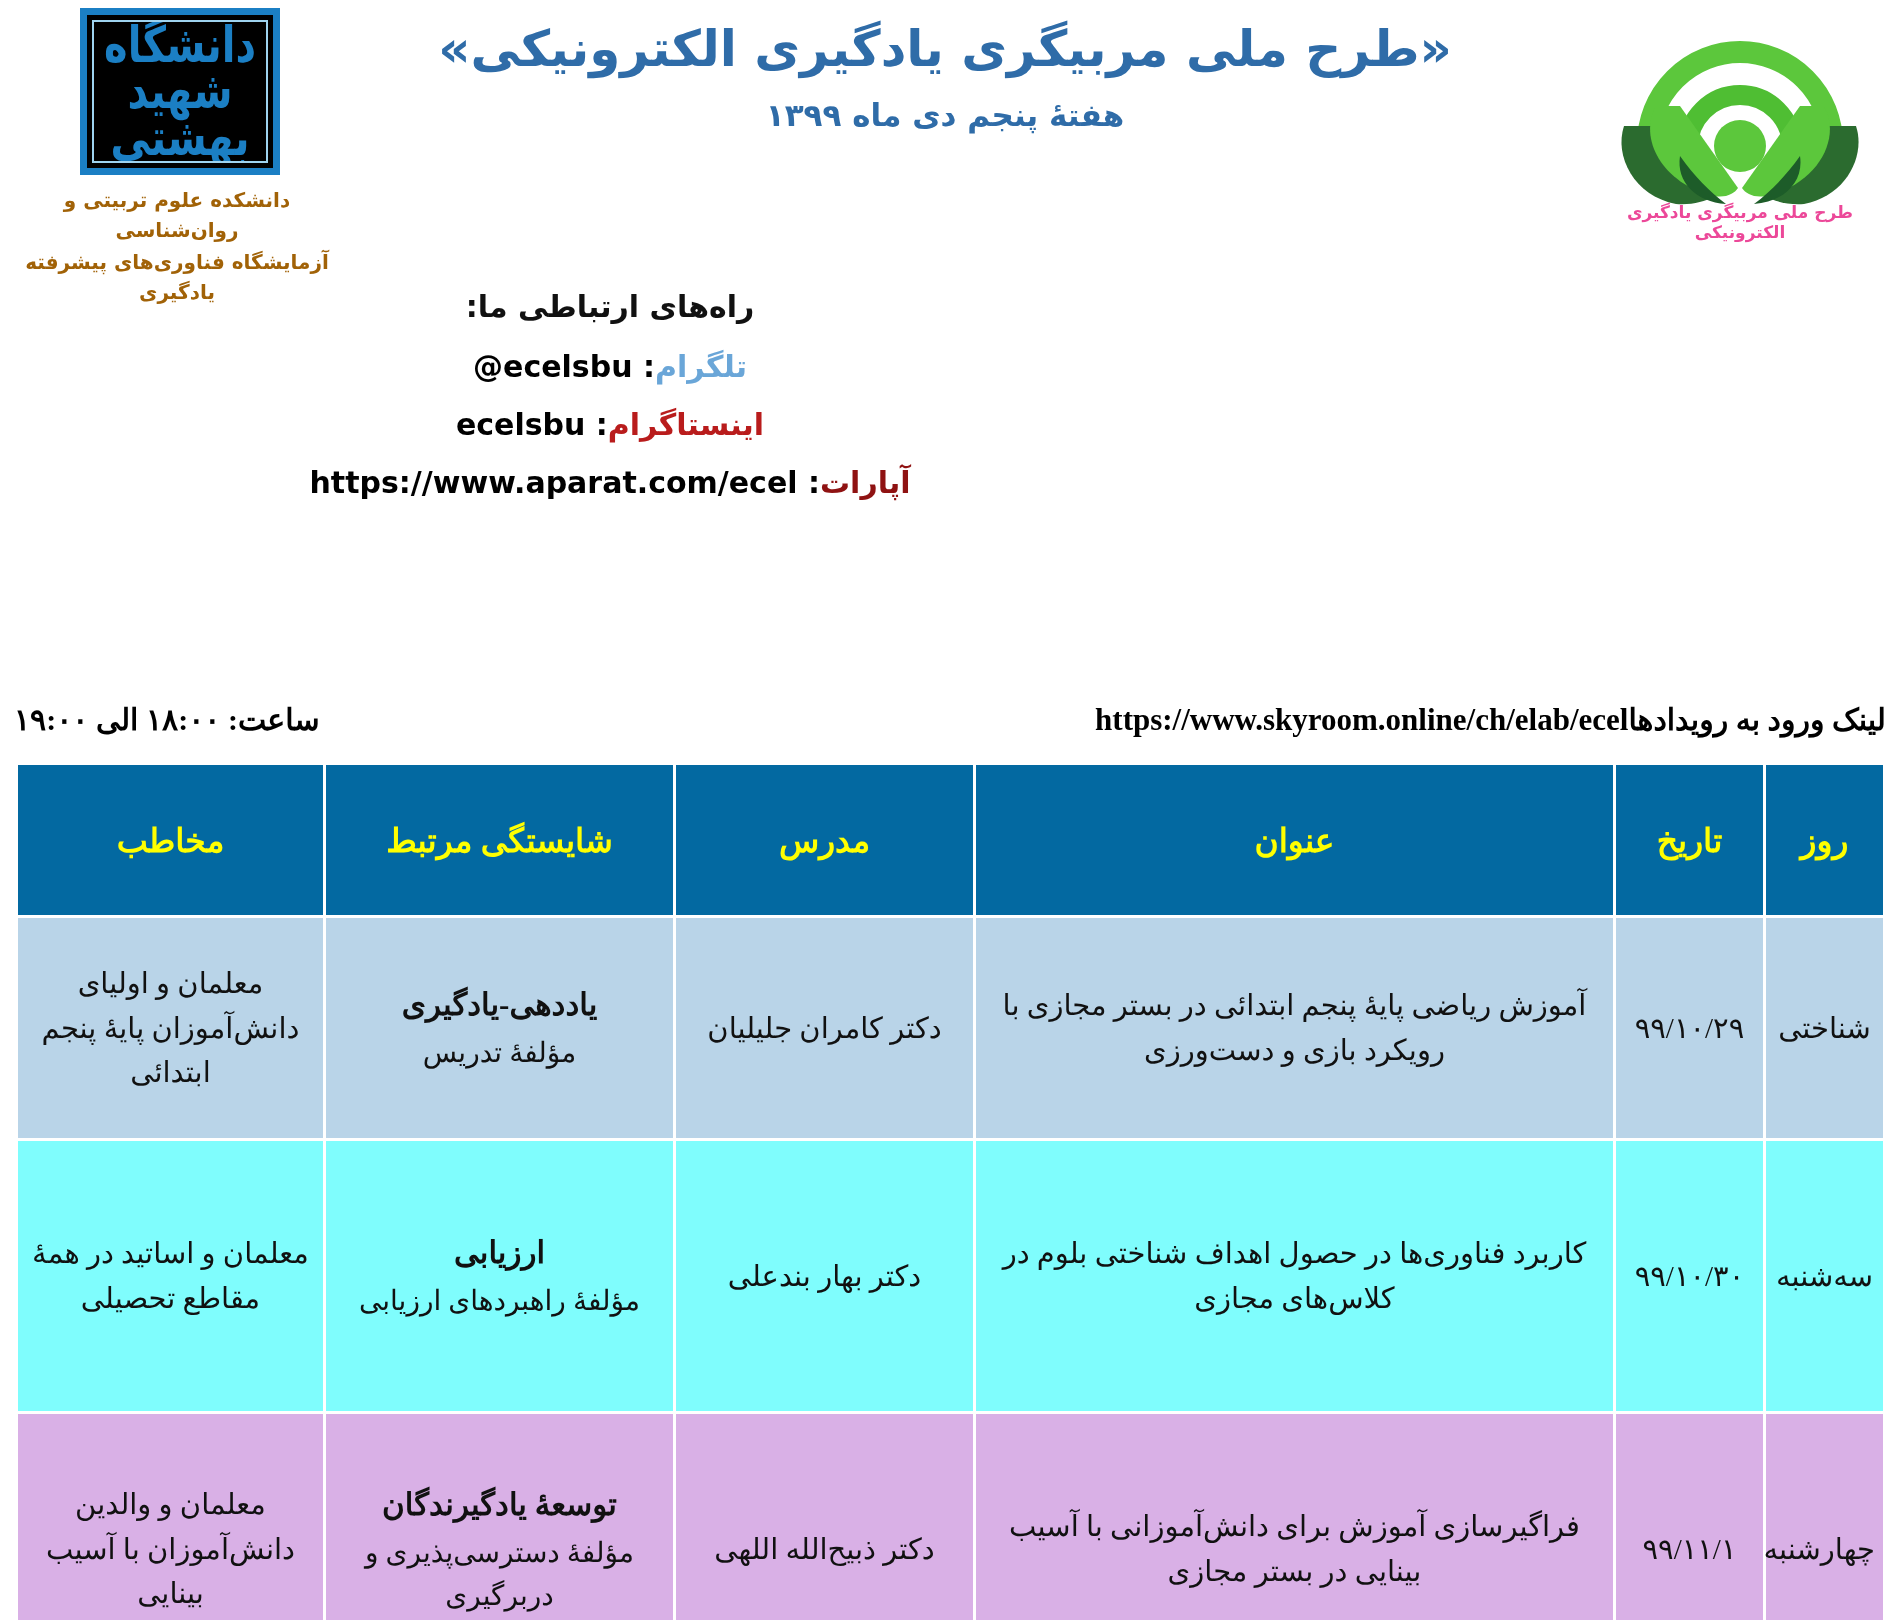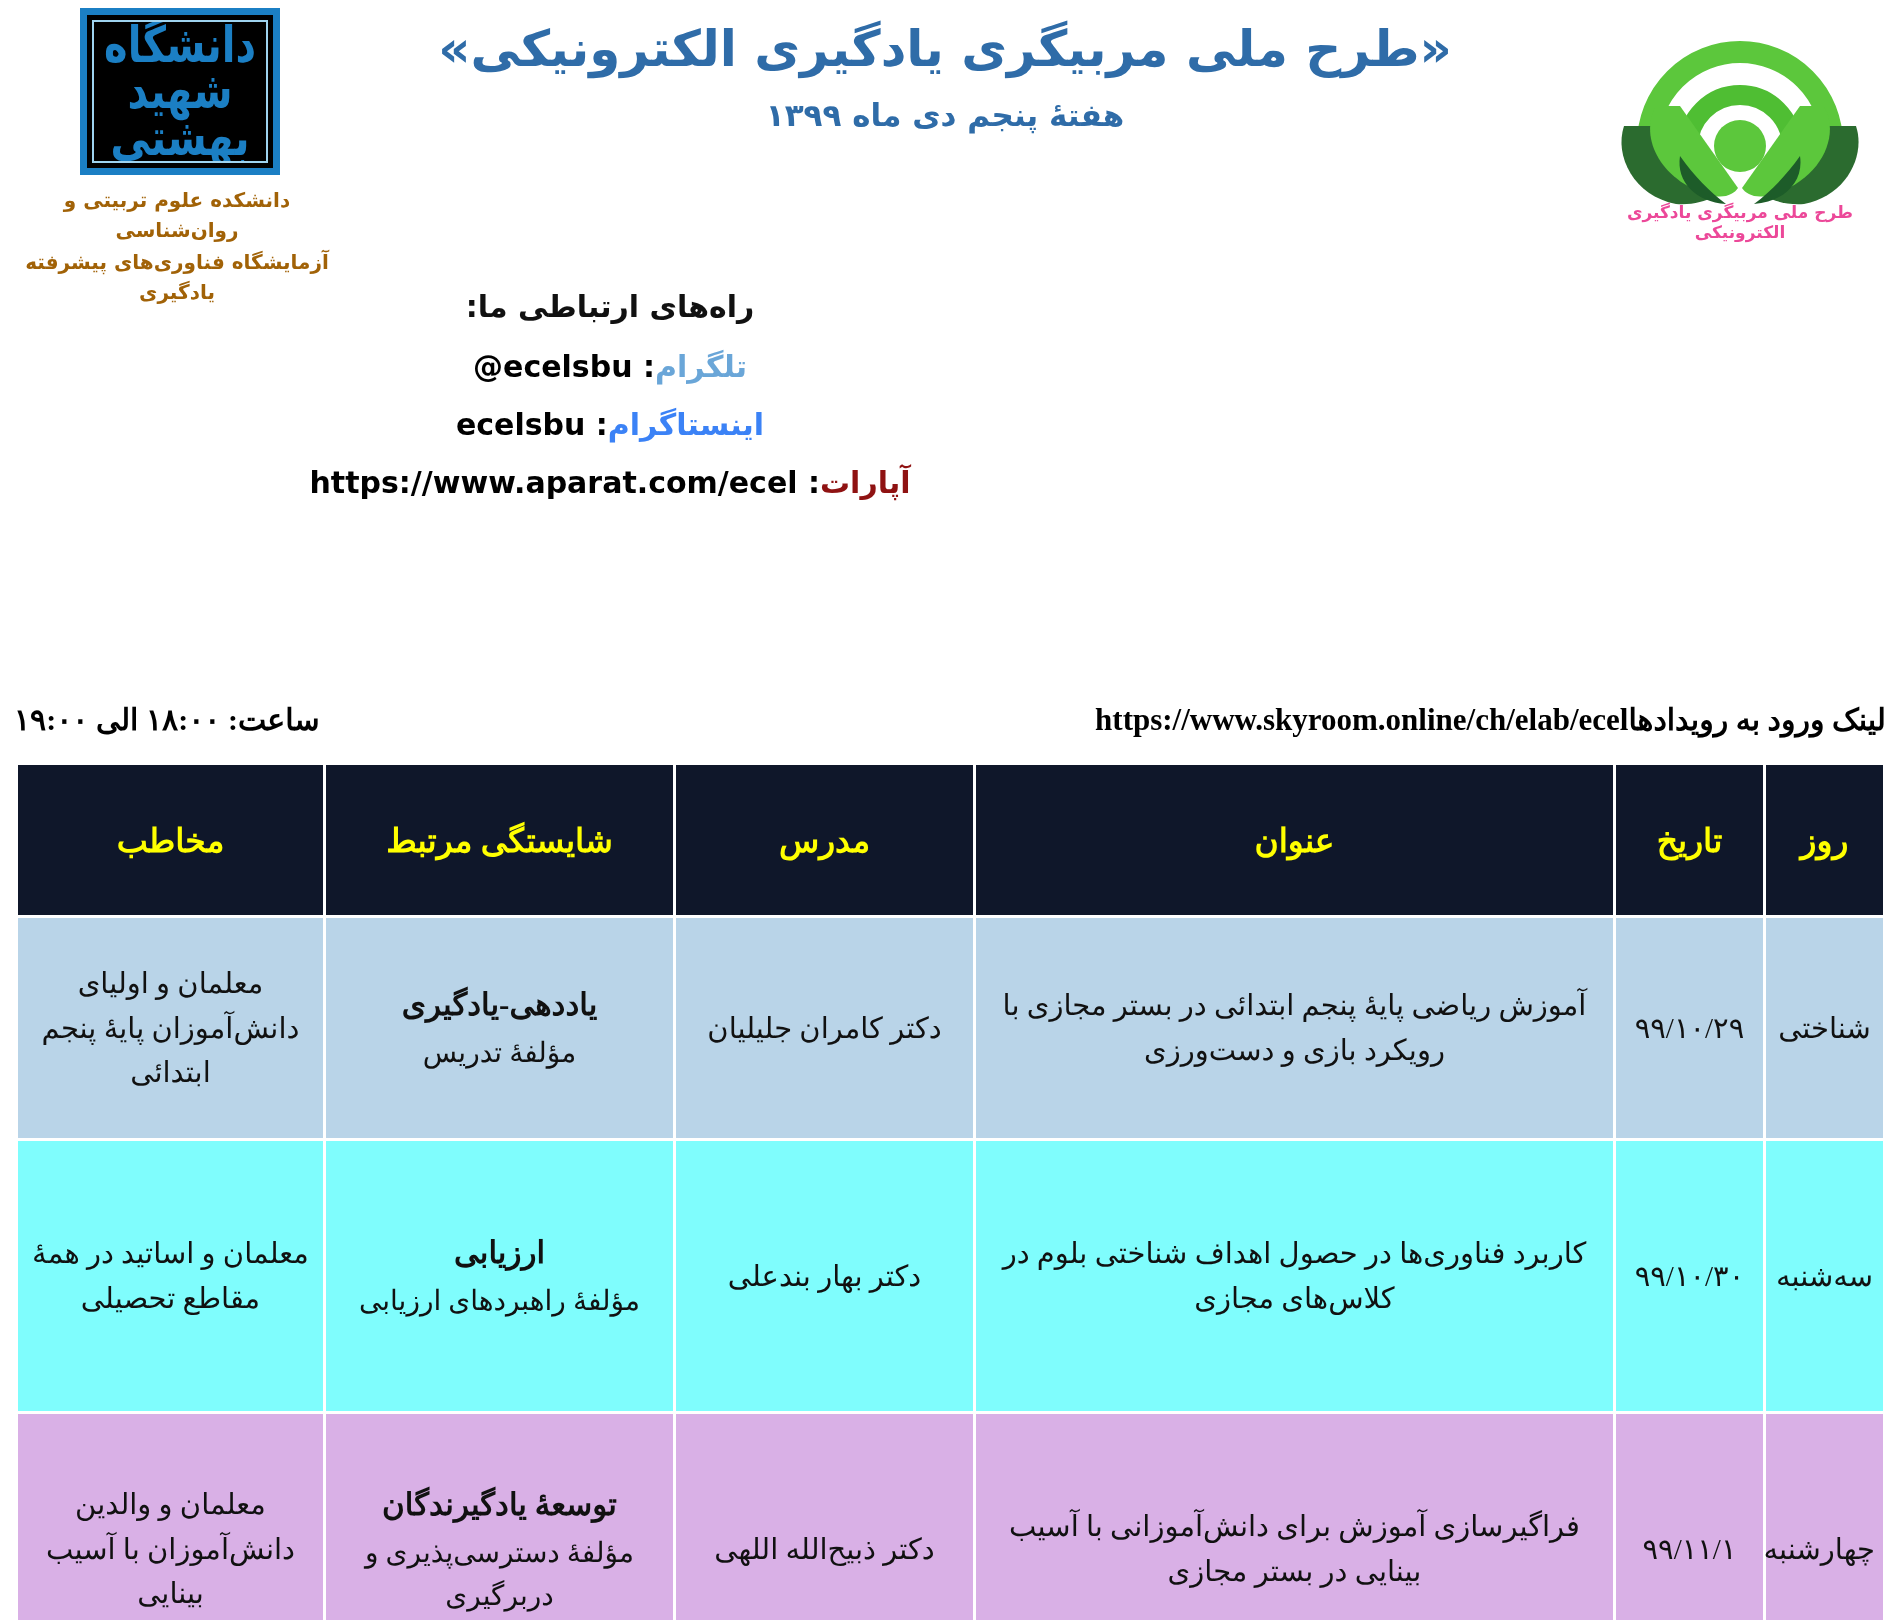--- a/index.html
+++ b/index.html
@@ -134,21 +134,21 @@
   }
   .contact-row {
     margin-bottom: 28px;
     font-size: 30px;
     font-weight: bold;
     color: #000000;
     white-space: nowrap;
   }
   .c-label { font-weight: bold; }
   .c-telegram { color: #6aa6d8; }
-  .c-instagram { color: #3b82f6; }
+  .c-instagram { color: #b91c1c; }
   .c-site { color: #49a83f; }
   .c-aparat { color: #8f1212; }
   .c-value {
     color: #000000;
     direction: ltr;
     unicode-bidi: embed;
     display: inline-block;
   }
 
   
@@ -202,21 +202,21 @@
   }
   table.schedule th,
   table.schedule td {
     border: 3px solid #ffffff;
     vertical-align: middle;
     text-align: center;
     padding: 10px 8px;
     font-family: "Liberation Serif", "DejaVu Serif", serif;
   }
   table.schedule thead th {
-    background: #0f172a;
+    background: #0369a1;
     color: #ffff00;
     font-size: 33px;
     font-weight: bold;
     height: 130px;
   }
   table.schedule tbody td {
     font-size: 29px;
     font-weight: normal;
     color: #111111;
     line-height: 1.55;

